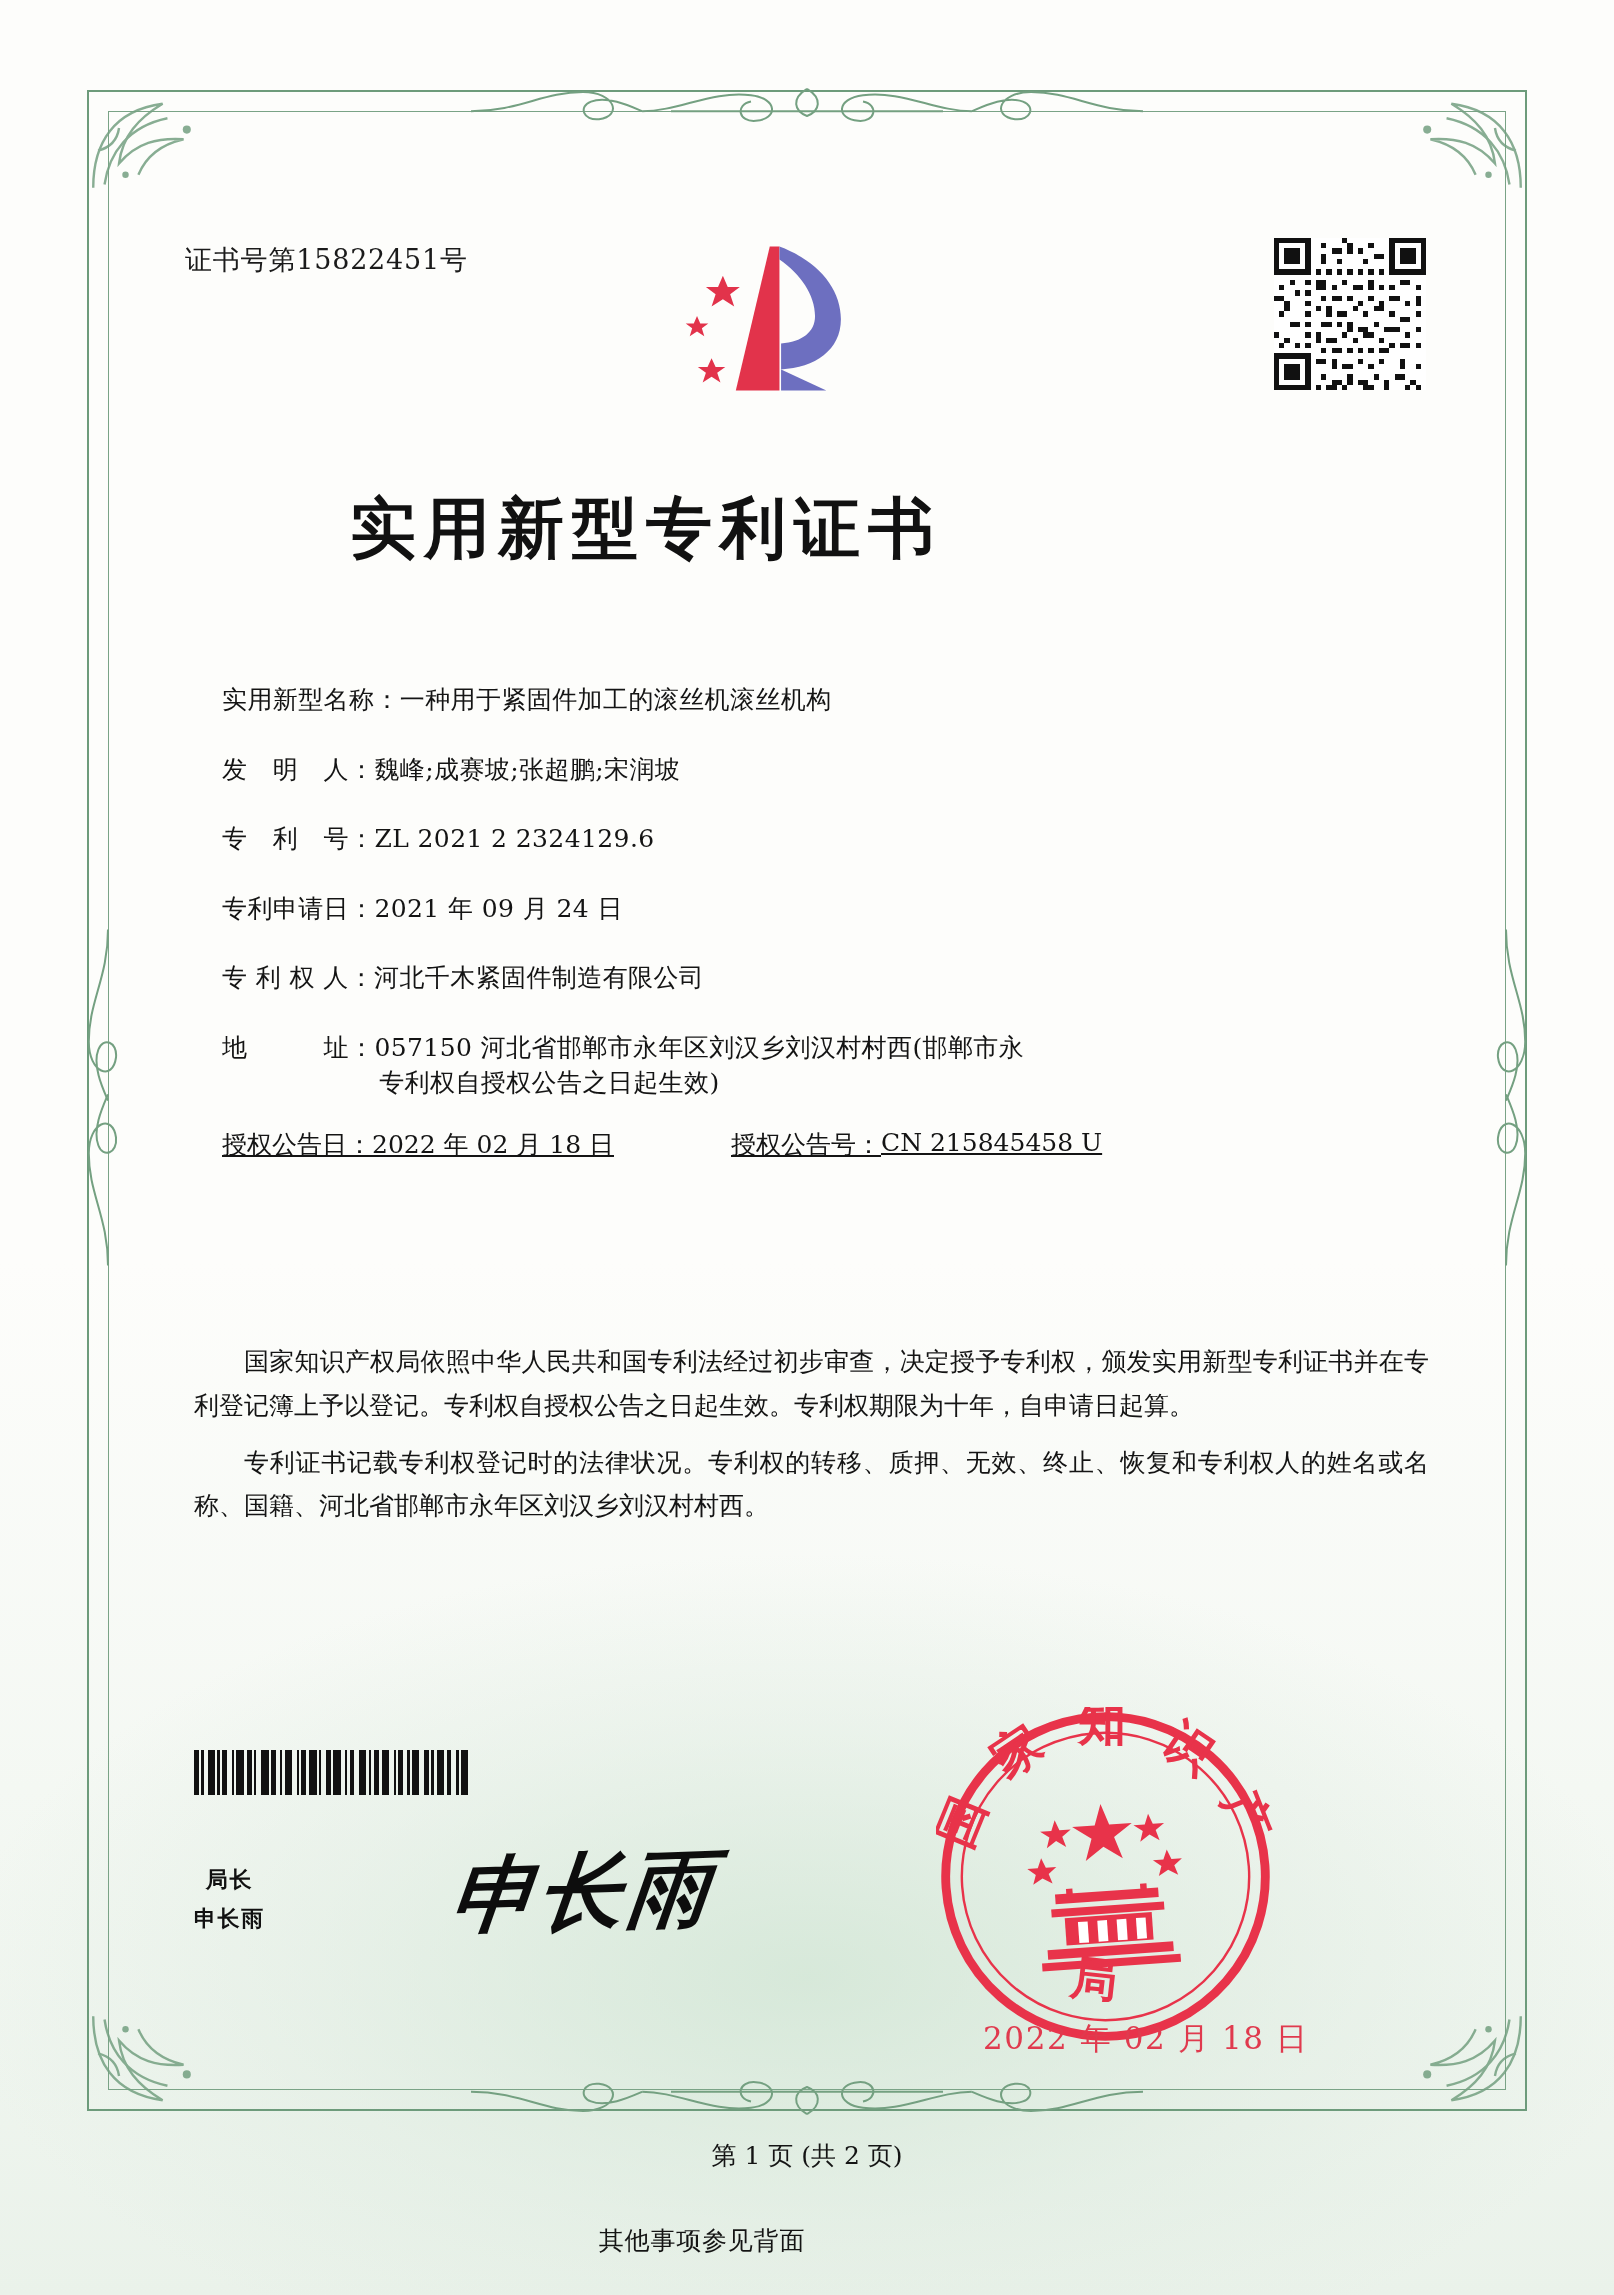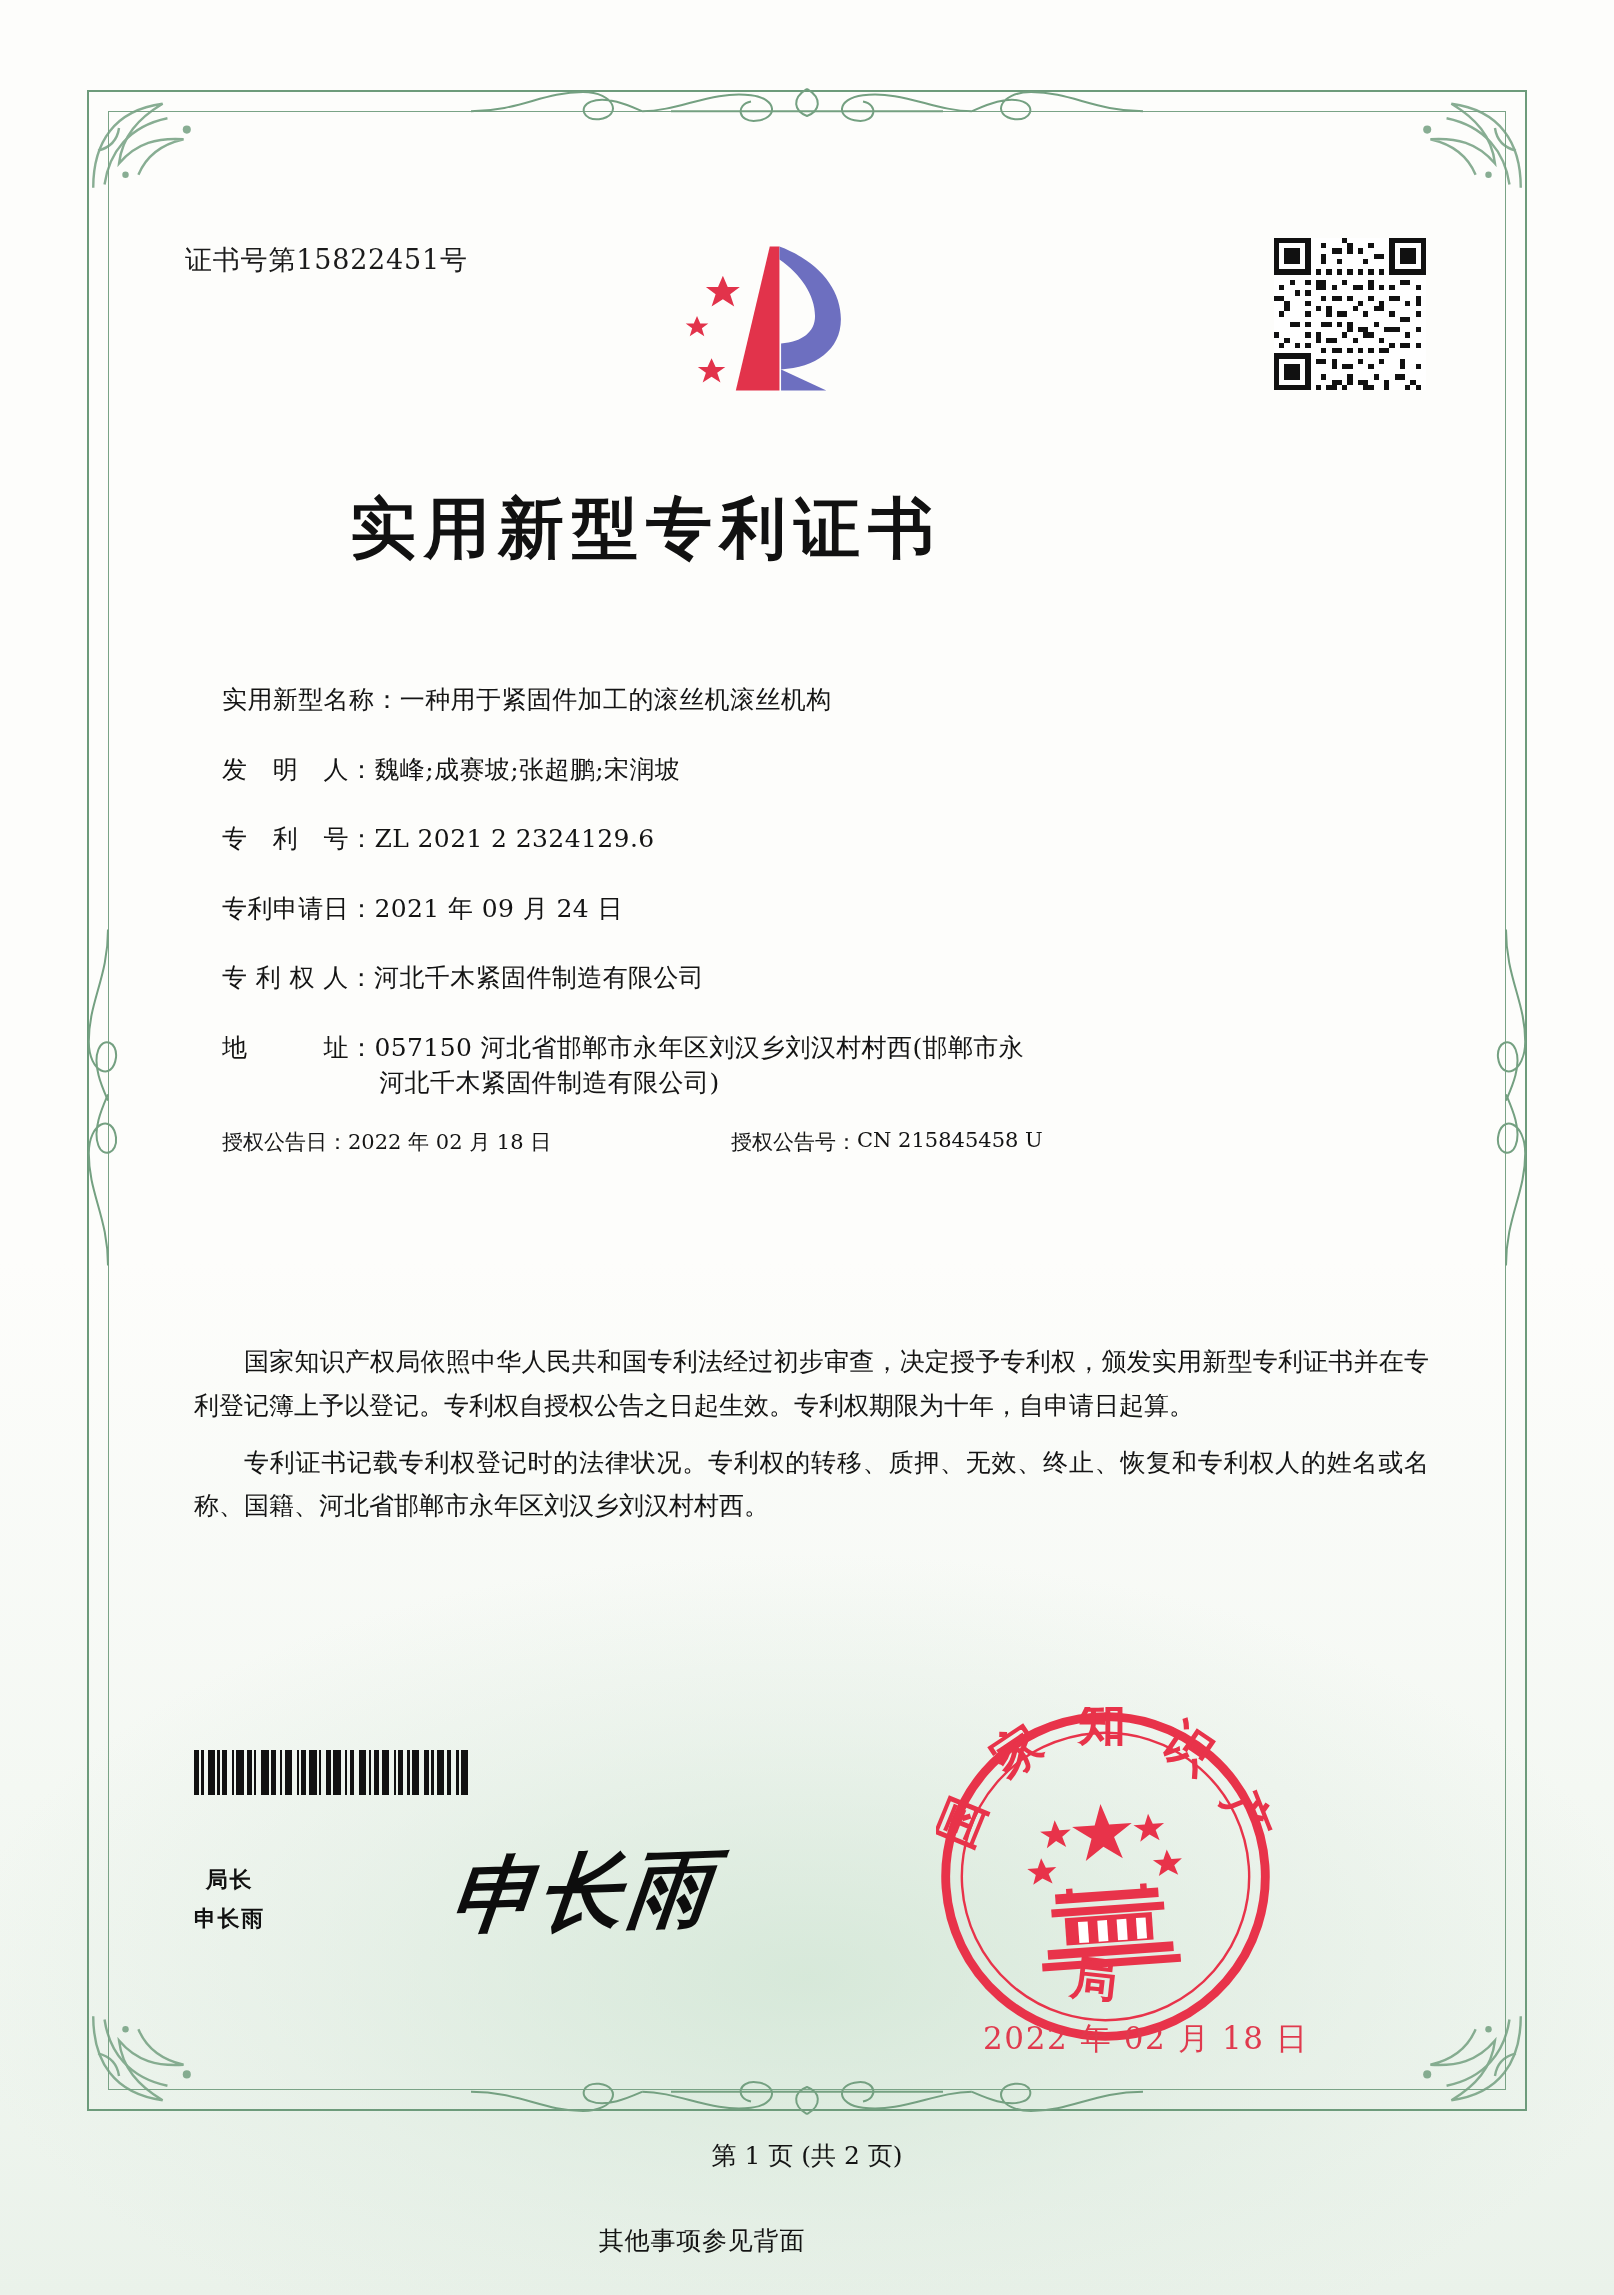--- a/index.html
+++ b/index.html
@@ -136,22 +136,23 @@
   }
   .field .value {
     flex: 1 1 auto;
     letter-spacing: 0.4px;
   }
   .field .value .l2 { display:block; padding-left: 4.8px; }
 
   .field-row-2col {
     display: flex;
     align-items: flex-end;
-    font-size: 21px;
+    font-size: 25px;
     margin-bottom: 32px;
+    text-decoration: underline;
   }
   .field-row-2col .cell-a { width: 404px; display:flex; }
   .field-row-2col .cell-b { display:flex; margin-left: 105px; }
 
   
   .paras {
     position: absolute;
     left: 194px; top: 1340px;
     width: 1235px;
     font-family: "DejaVu Serif", serif;
@@ -408,21 +409,21 @@
 
     <div class="field">
       <span class="label">专 利 权 人：</span>
       <span class="value">河北千木紧固件制造有限公司</span>
     </div>
 
     <div class="field" style="margin-bottom:27.4px;">
       <span class="label">地　　　址：</span>
       <span class="value">
         <span>057150 河北省邯郸市永年区刘汉乡刘汉村村西(邯郸市永</span>
-        <span class="l2">河北千木紧固件制造有限公司)</span>
+        <span class="l2">专利权自授权公告之日起生效)</span>
       </span>
     </div>
 
     <div class="field-row-2col">
       <span class="cell-a">
         <span class="label">授权公告日：</span>
         <span class="value">2022 年 02 月 18 日</span>
       </span>
       <span class="cell-b">
         <span class="label">授权公告号：</span>

